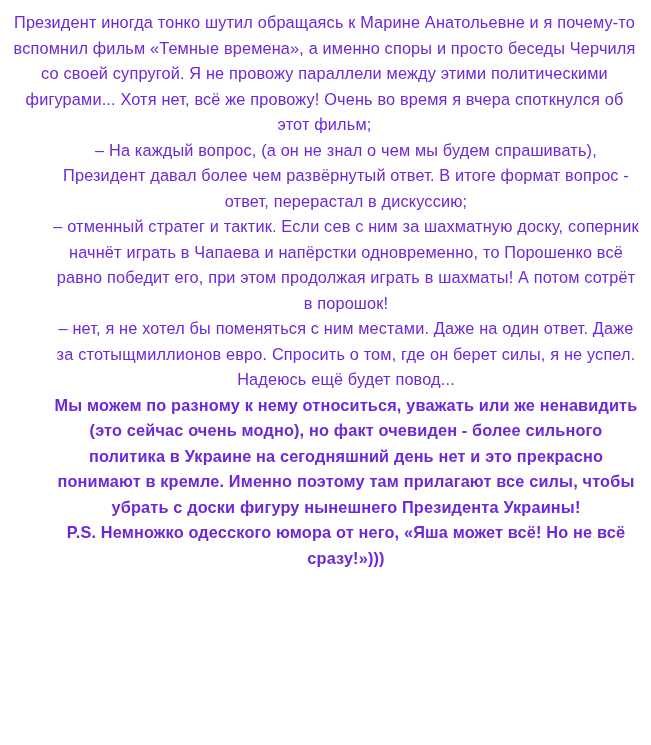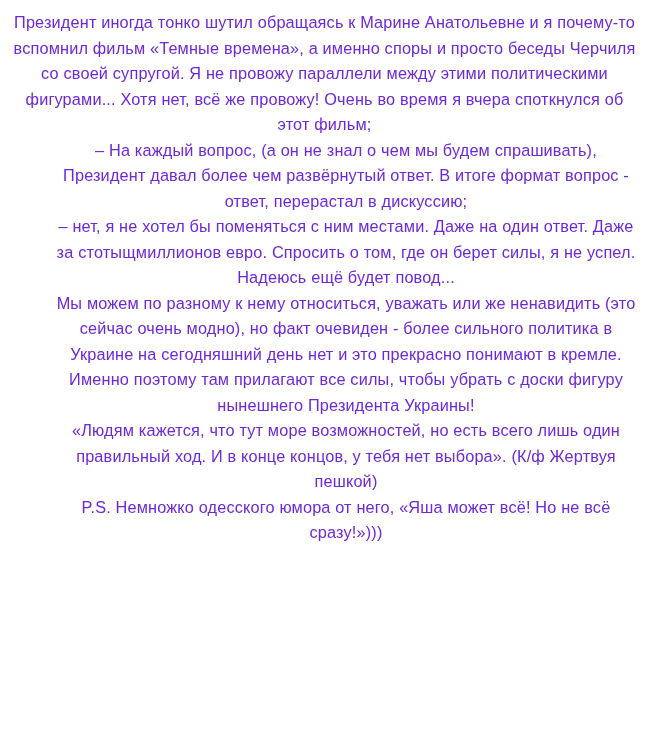--- a/index.html
+++ b/index.html
@@ -28,25 +28,26 @@
     color: #6d28d9;
     text-align: center;
     letter-spacing: 0.01em;
   }
   .para + .para {
     margin-top: 0;
     margin-left: 43px;
   }
   .gap {
     margin-top: 22px;
+    font-weight: bold;
   }
 </style>
 </head>
 <body>
 
 <div class="page">
   <p class="para">Президент иногда тонко шутил обращаясь к Марине Анатольевне и я почему-то вспомнил фильм «Темные времена», а именно споры и просто беседы Черчиля со своей супругой. Я не провожу параллели между этими политическими фигурами... Хотя нет, всё же провожу! Очень во время я вчера споткнулся об этот фильм;</p>
   <p class="para">– На каждый вопрос, (а он не знал о чем мы будем спрашивать), Президент давал более чем развёрнутый ответ. В итоге формат вопрос - ответ, перерастал в дискуссию;</p>
+  <p class="para">– отменный стратег и тактик. Если сев с ним за шахматную доску, соперник начнёт играть в Чапаева и напёрстки одновременно, то Порошенко всё равно победит его, при этом продолжая играть в шахматы! А потом сотрёт в порошок!</p>
   <p class="para">– нет, я не хотел бы поменяться с ним местами. Даже на один ответ. Даже за стотыщмиллионов евро. Спросить о том, где он берет силы, я не успел. Надеюсь ещё будет повод...</p>
   <p class="para gap">Мы можем по разному к нему относиться, уважать или же ненавидить (это сейчас очень модно), но факт очевиден - более сильного политика в Украине на сегодняшний день нет и это прекрасно понимают в кремле. Именно поэтому там прилагают все силы, чтобы убрать с доски фигуру нынешнего Президента Украины!</p>
-  <p class="para gap">«Людям кажется, что тут море возможностей, но есть всего лишь один правильный ход. И в конце концов, у тебя нет выбора». (К/ф Жертвуя пешкой)</p>
   <p class="para gap">P.S. Немножко одесского юмора от него, «Яша может всё! Но не всё сразу!»)))</p>
 </div>
 
 </body></html>

